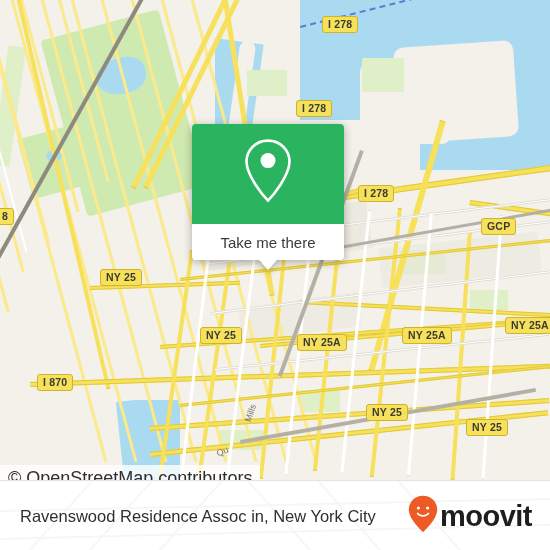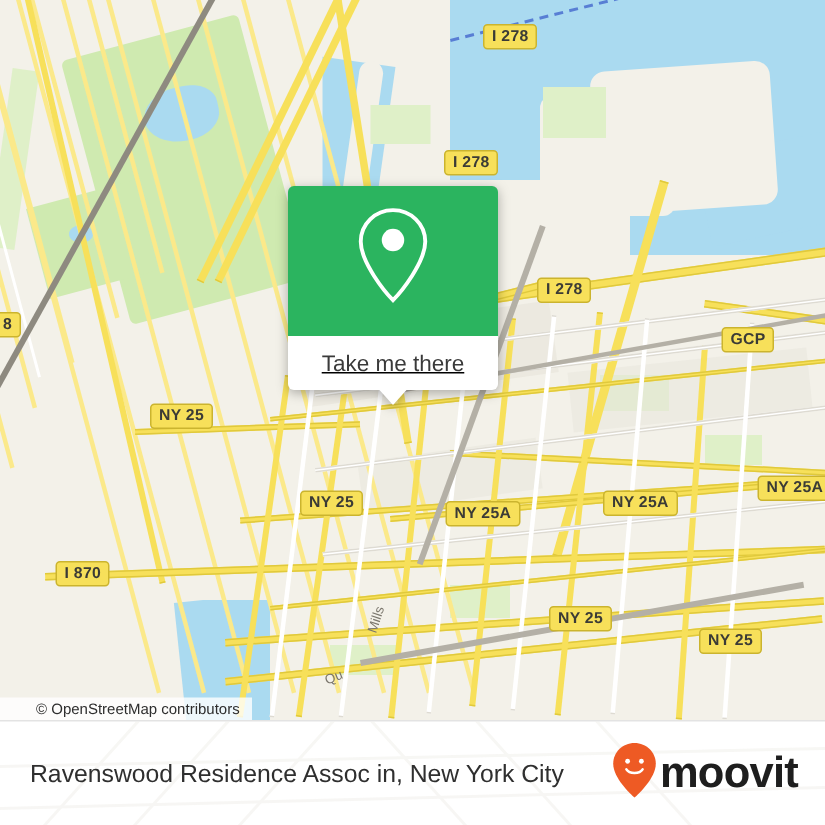--- a/index.html
+++ b/index.html
@@ -29,33 +29,33 @@
 
   
   .shield{position:absolute;background:#f7e05a;border:1.5px solid #cbb42e;border-radius:3px;
           color:#3b3b36;font-weight:bold;font-size:10.5px;line-height:13px;padding:1px 5px 1px 5px;
           white-space:nowrap;letter-spacing:.2px;font-family:"Liberation Sans",sans-serif;}
 
   .roadlabel{position:absolute;color:#7a766c;font-size:9px;white-space:nowrap;
              font-family:"Liberation Sans",sans-serif;transform-origin:0 0;}
 
   
-  #callout{position:absolute;left:192px;top:124px;width:140px;filter:drop-shadow(0 2px 4px rgba(0,0,0,.30));text-decoration:underline;}
+  #callout{position:absolute;left:192px;top:124px;width:152px;filter:drop-shadow(0 2px 4px rgba(0,0,0,.30));}
   #callout-green{background:#2bb45f;border-radius:4px 4px 0 0;height:100px;position:relative;}
   #pin-icon{position:absolute;left:50%;top:50%;transform:translate(-50%,-52%);}
   #callout-btn{background:#ffffff;border-radius:0 0 4px 4px;height:36px;display:flex;
                align-items:center;justify-content:center;}
   #callout-btn span{color:#3a3a3a;font-size:15px;font-family:"Liberation Sans",sans-serif;}
   #callout-tail{position:absolute;left:50%;top:136px;margin-left:-9px;width:0;height:0;
                 border-left:9px solid transparent;border-right:9px solid transparent;
                 border-top:10px solid #ffffff;}
 
   
-  #attrib{position:absolute;left:0;top:465px;padding:3px 8px 4px 24px;
-          background:rgba(255,255,255,.80);color:#2e2e2e;font-size:10px;
+  #attrib{position:absolute;left:0;top:465px;padding:3px 8px 4px 8px;
+          background:rgba(255,255,255,.80);color:#2e2e2e;font-size:18px;
           font-family:"Liberation Sans",sans-serif;white-space:nowrap;}
 
   
   #footer{position:absolute;left:0;top:480px;width:550px;height:70px;background:#ffffff;
           border-top:1px solid #e3e3e3;display:flex;align-items:center;overflow:hidden;}
   #footer-wm{position:absolute;left:0;top:0;width:550px;height:70px;opacity:.35;}
   #place-title{position:relative;margin-left:20px;color:#2f2f2f;font-size:16.5px;
                font-family:"Liberation Sans",sans-serif;white-space:nowrap;}
   #brand{position:absolute;right:18px;top:50%;transform:translateY(-50%);
          display:flex;align-items:center;gap:2px;}

